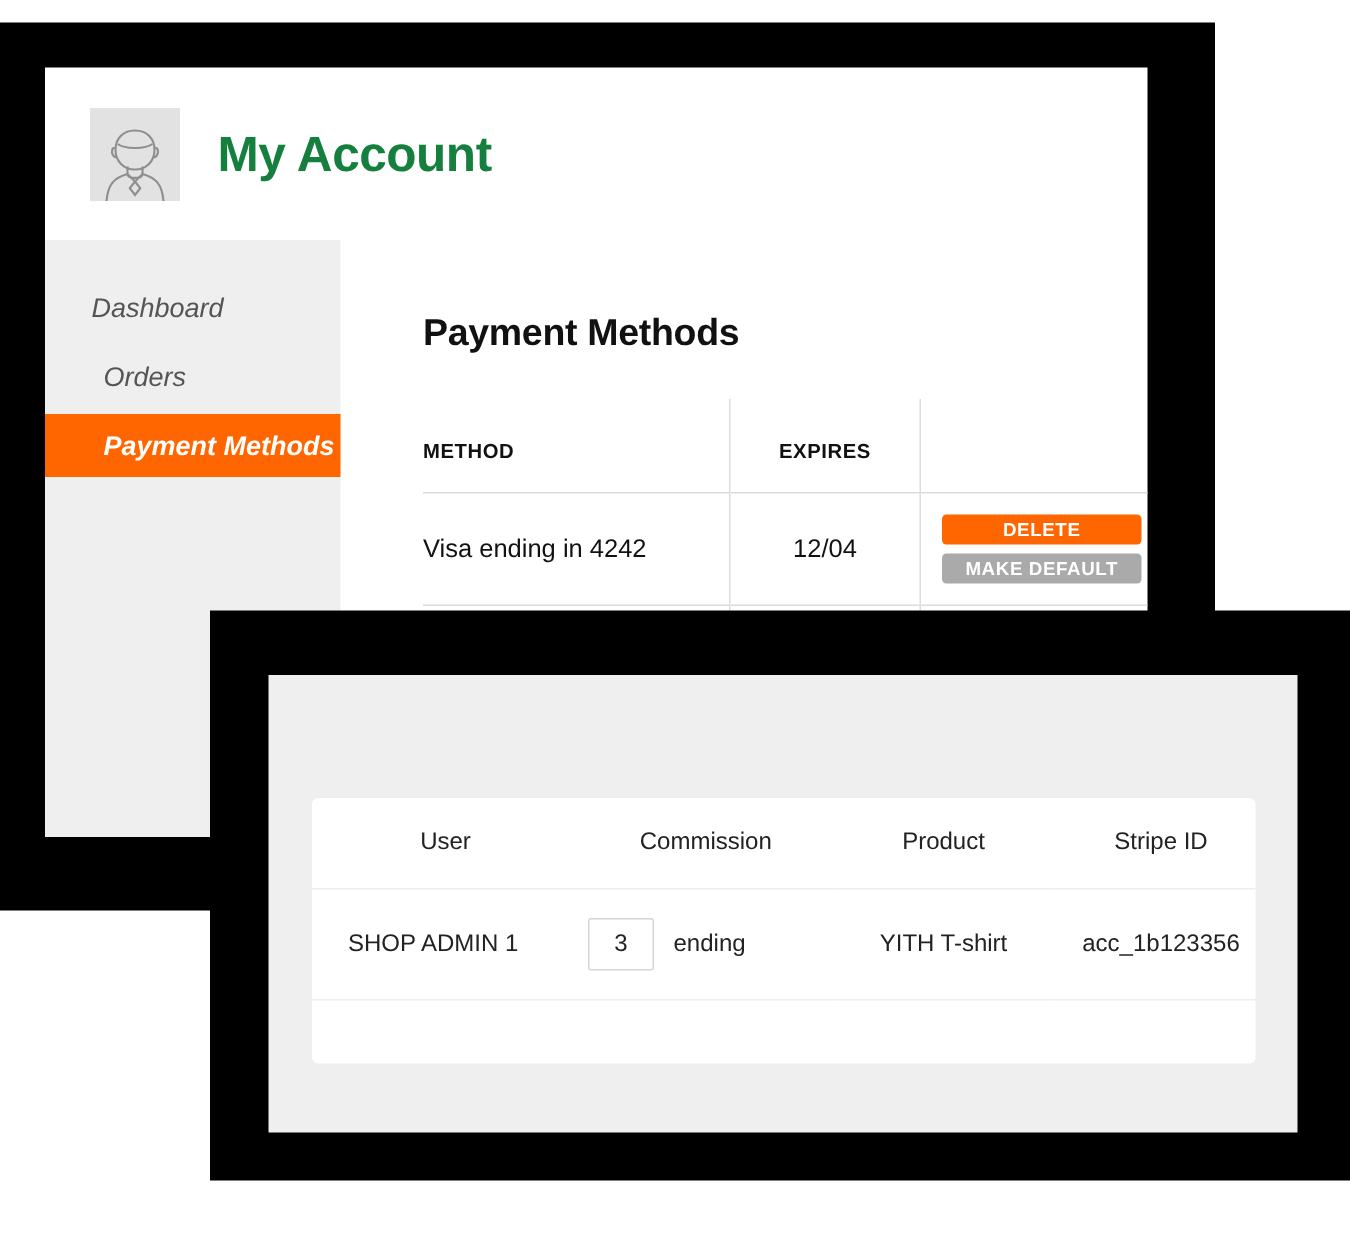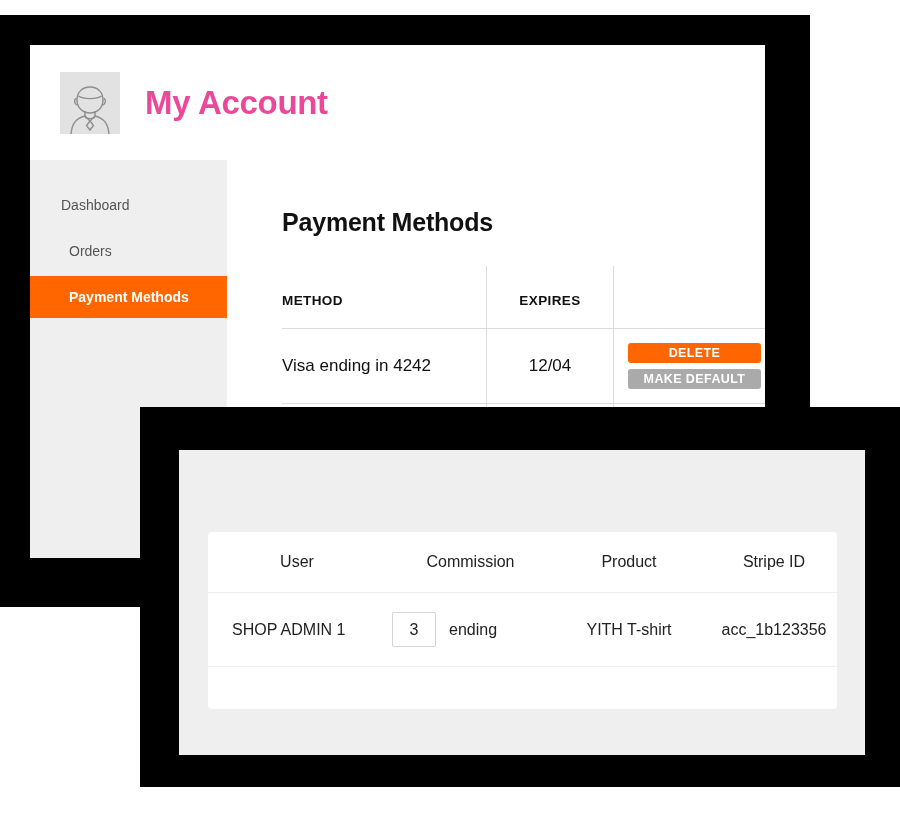--- a/index.html
+++ b/index.html
@@ -65,41 +65,42 @@
     display: flex;
     align-items: flex-end;
     justify-content: center;
     overflow: hidden;
   }
   .avatar svg { display: block; }
   .account-title {
     margin-left: 25px;
     font-size: 33px;
     font-weight: bold;
-    color: #ec4899;
+    color: #15803d;
     letter-spacing: -0.3px;
   }
 
   
   .sidebar {
     position: absolute;
     left: 0;
     top: 115px;
     width: 197px;
     bottom: 0;
     background: #efefef;
   }
   .nav-item {
     height: 42px;
     display: flex;
     align-items: center;
     padding-left: 31px;
-    font-size: 14px;
+    font-size: 18px;
     color: #555555;
     box-sizing: border-box;
+    font-style: italic;
   }
   .nav-item.spaced { margin-top: 4px; padding-left: 39px; }
   .nav-item.active {
     background: #ff6600;
     color: #ffffff;
     font-weight: bold;
     width: 197px;
   }
 
   

